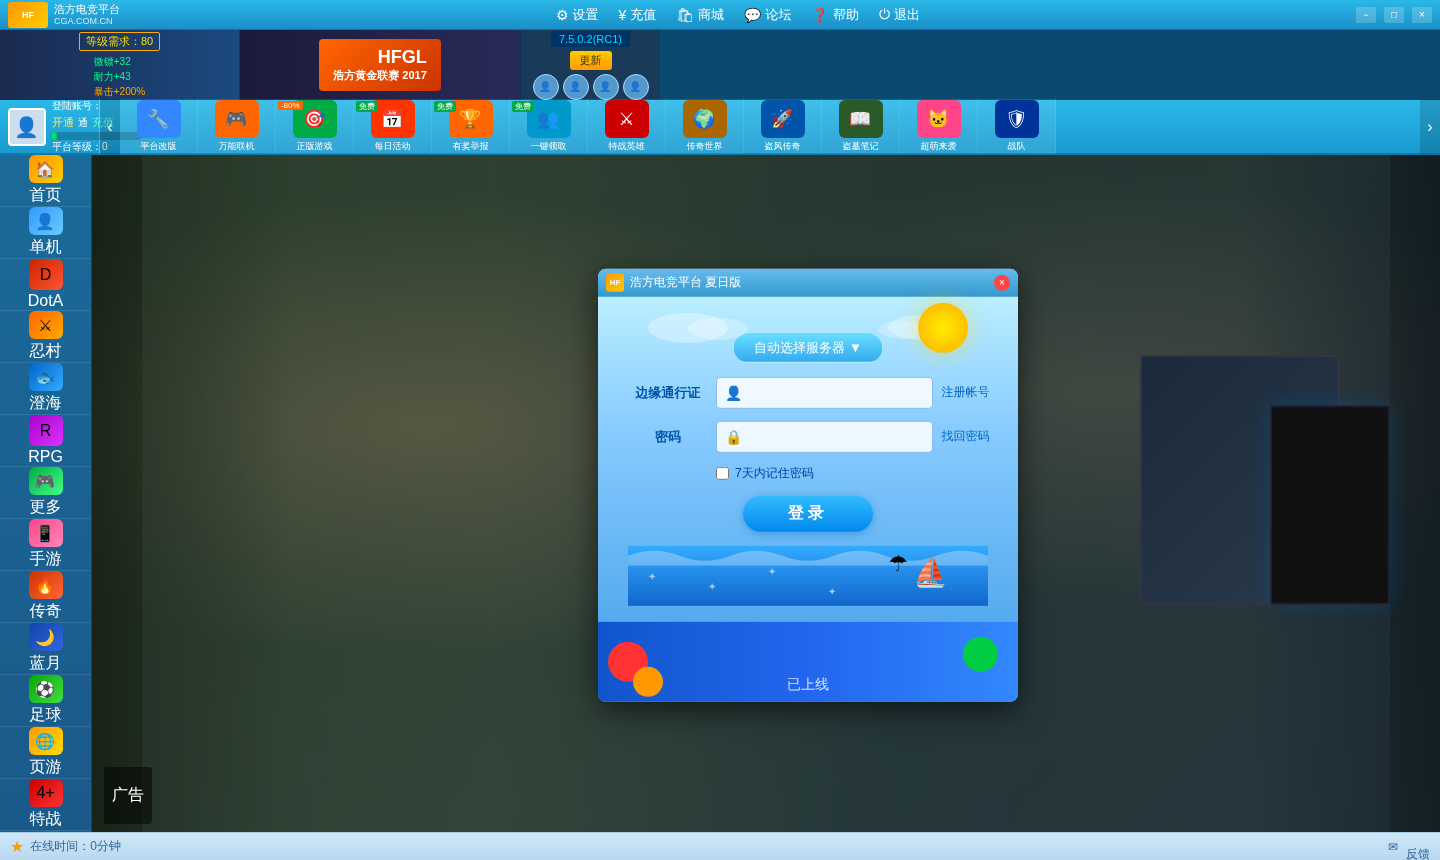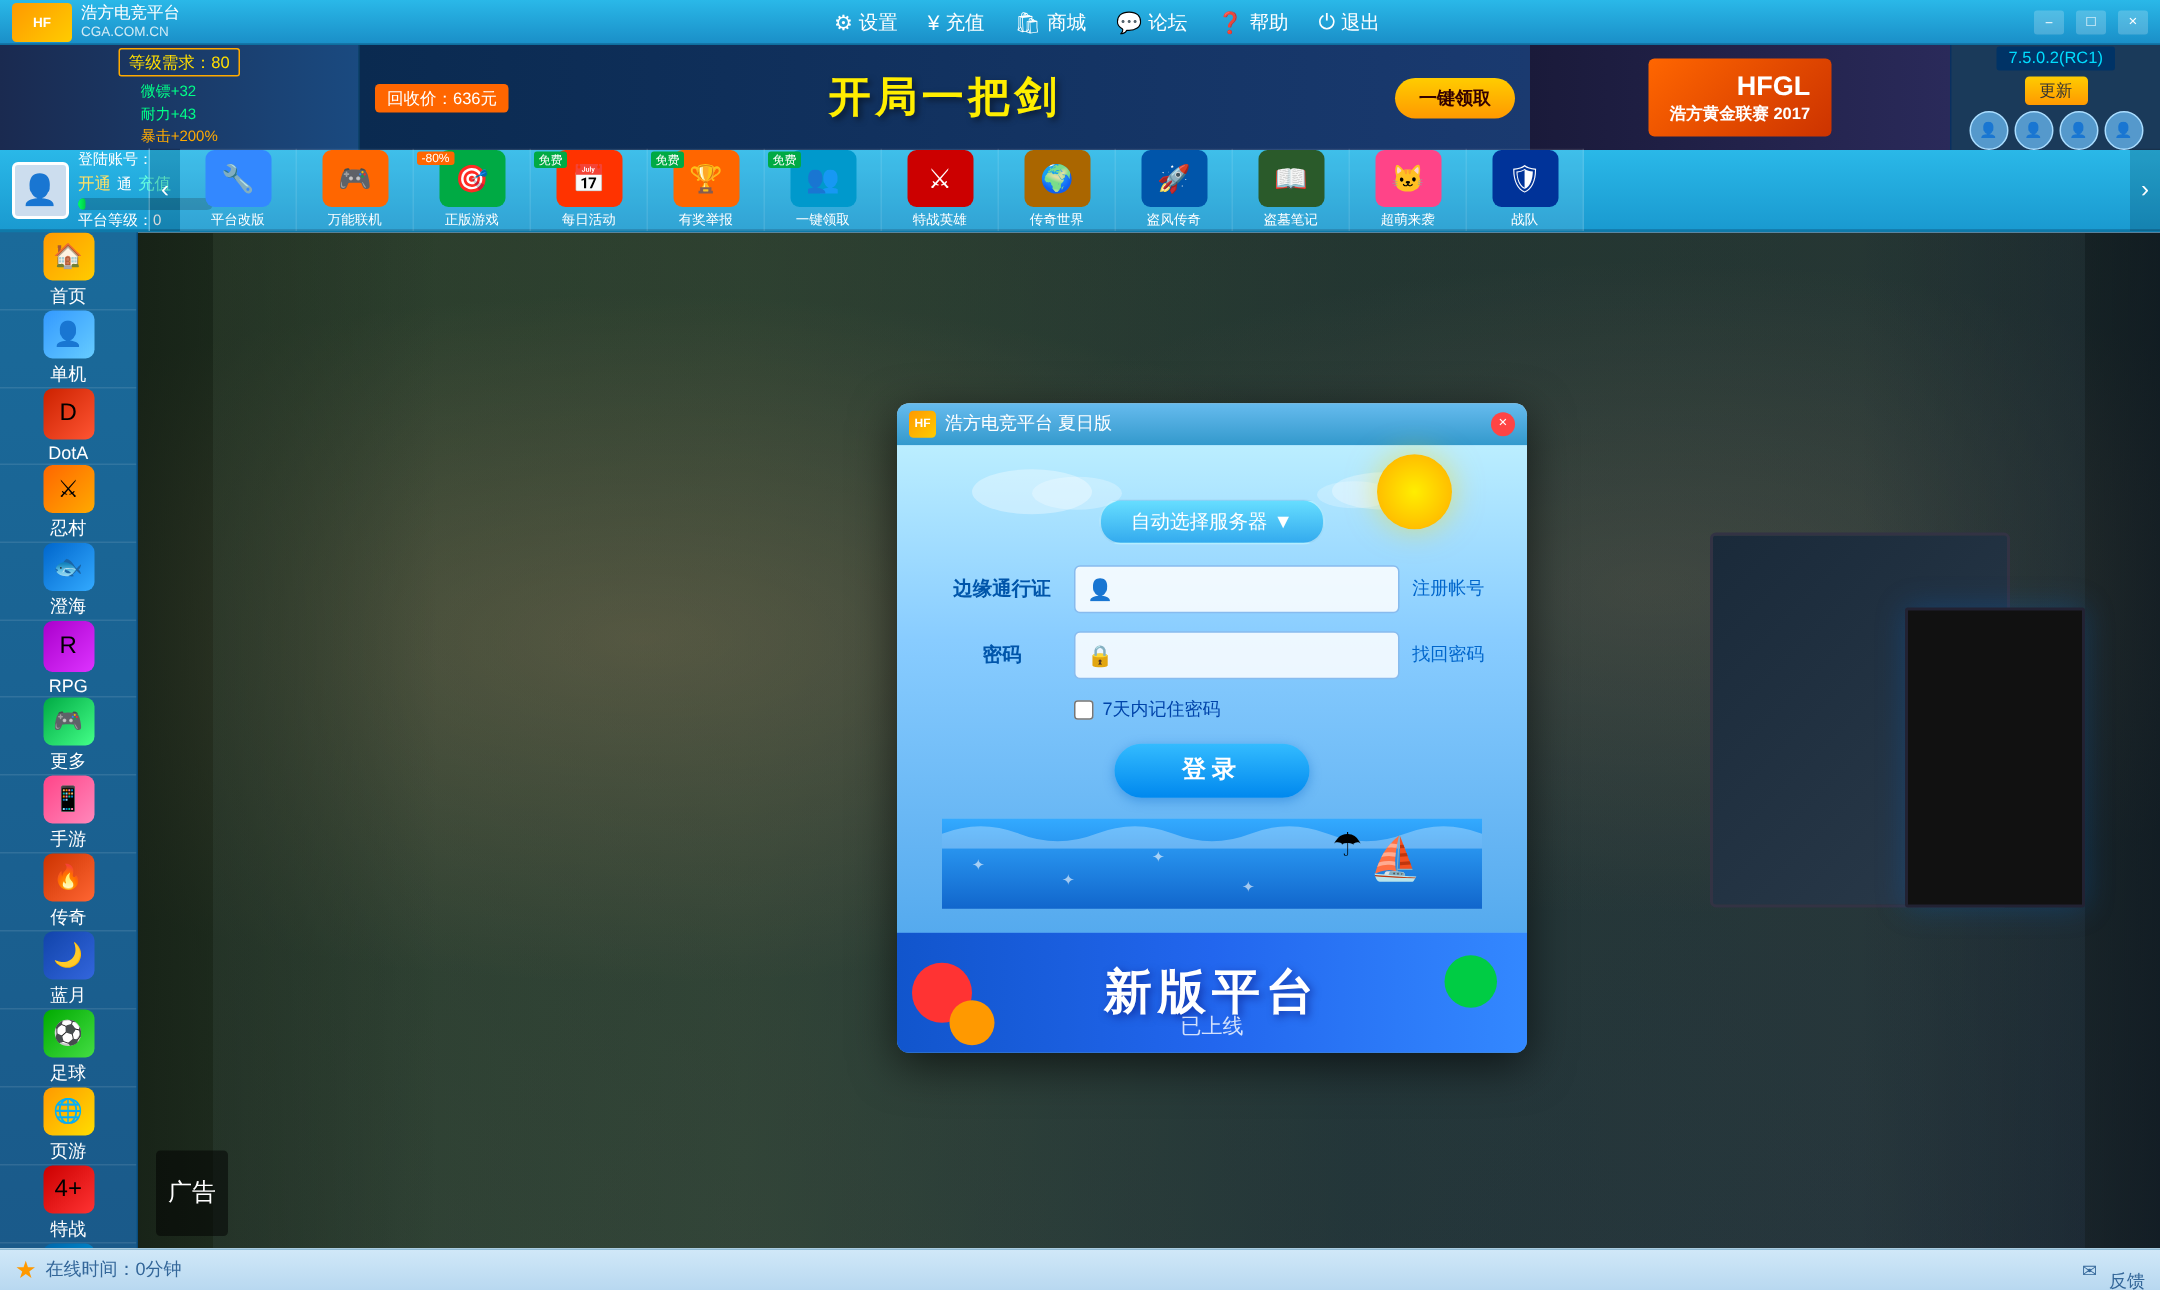--- a/index.html
+++ b/index.html
@@ -376,21 +376,21 @@
     .sidebar-item .si-icon {
       width: 34px;
       height: 34px;
       border-radius: 6px;
       display: flex;
       align-items: center;
       justify-content: center;
       font-size: 16px;
     }
     .sidebar-item .si-label {
-      font-size: 12px;
+      font-size: 16px;
       color: #fff;
     }
 
     
     #main-content {
       flex: 1;
       background: #e8f4ff;
       position: relative;
       overflow: hidden;
     }
@@ -765,29 +765,20 @@
 
 <div id="adbanner">
   <div class="ad-left">
     <div class="level-req">等级需求：80</div>
     <div class="stats">
       <div><span>微镖+32</span></div>
       <div><span>耐力+43</span></div>
       <div style="color:#ffaa00;">暴击+200%</div>
     </div>
   </div>
-  <div class="ad-main">
-    <div class="ad-recycle">回收价：636元</div>
-    <div class="ad-center-text">
-      <div class="big-text">开局一把剑</div>
-    </div>
-    <div style="position:absolute;right:10px;">
-      <div class="ad-btn">一键领取</div>
-    </div>
-  </div>
   <div class="ad-right-banner">
     <div class="hfgl-badge">
       <div>HFGL</div>
       <div style="font-size:11px;">浩方黄金联赛 2017</div>
     </div>
   </div>
   <div class="version-box">
     <div class="version-num">7.5.0.2(RC1)</div>
     <div class="update-btn">更新</div>
     <div class="avatar-row">
@@ -1035,21 +1026,20 @@
             <div class="beach-umbrella">☂</div>
             <div class="boat" style="color:#ffcc00;font-size:28px;">⛵</div>
           </div>
         </div>
 
         <div class="dialog-banner">
 
           <div class="banner-ball" style="width:40px;height:40px;background:#ff3333;left:10px;top:20px;"></div>
           <div class="banner-ball" style="width:30px;height:30px;background:#ff9900;left:35px;bottom:5px;"></div>
           <div class="banner-ball" style="width:35px;height:35px;background:#00cc44;right:20px;top:15px;"></div>
-          <div class="dialog-banner-text">新版平台</div>
           <div class="dialog-banner-sub">已上线</div>
         </div>
       </div>
     </div>
   </div>
 </div>
 
 <div id="statusbar">
   <div class="status-left">
     <span style="color:#ff9900;font-size:16px;">★</span>

